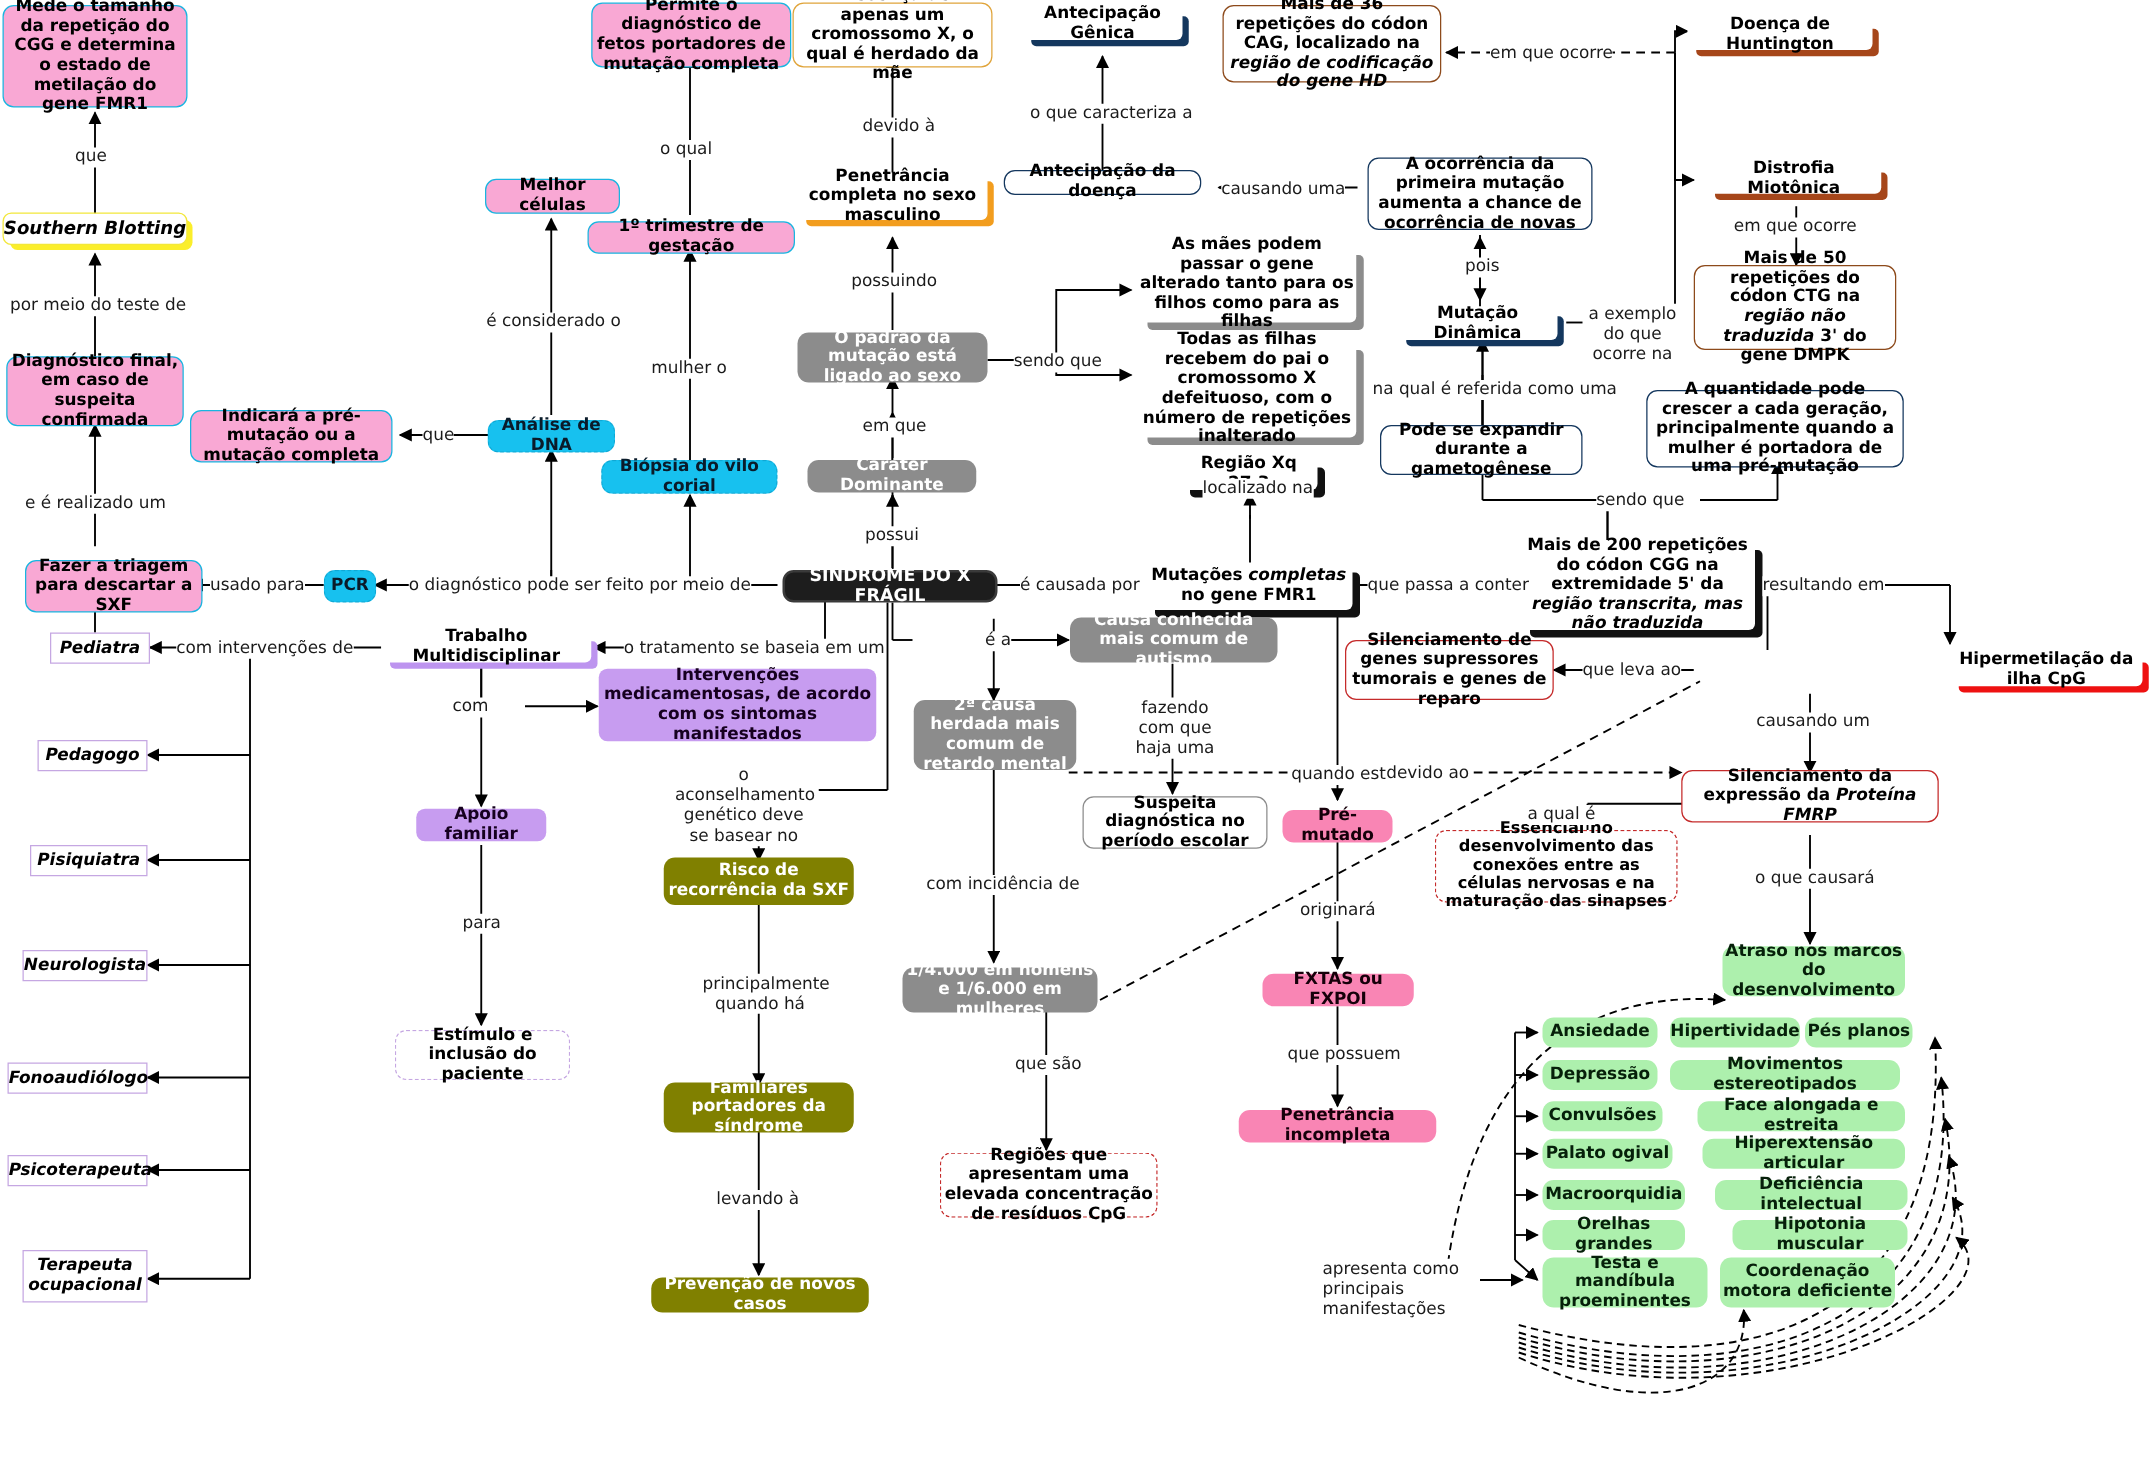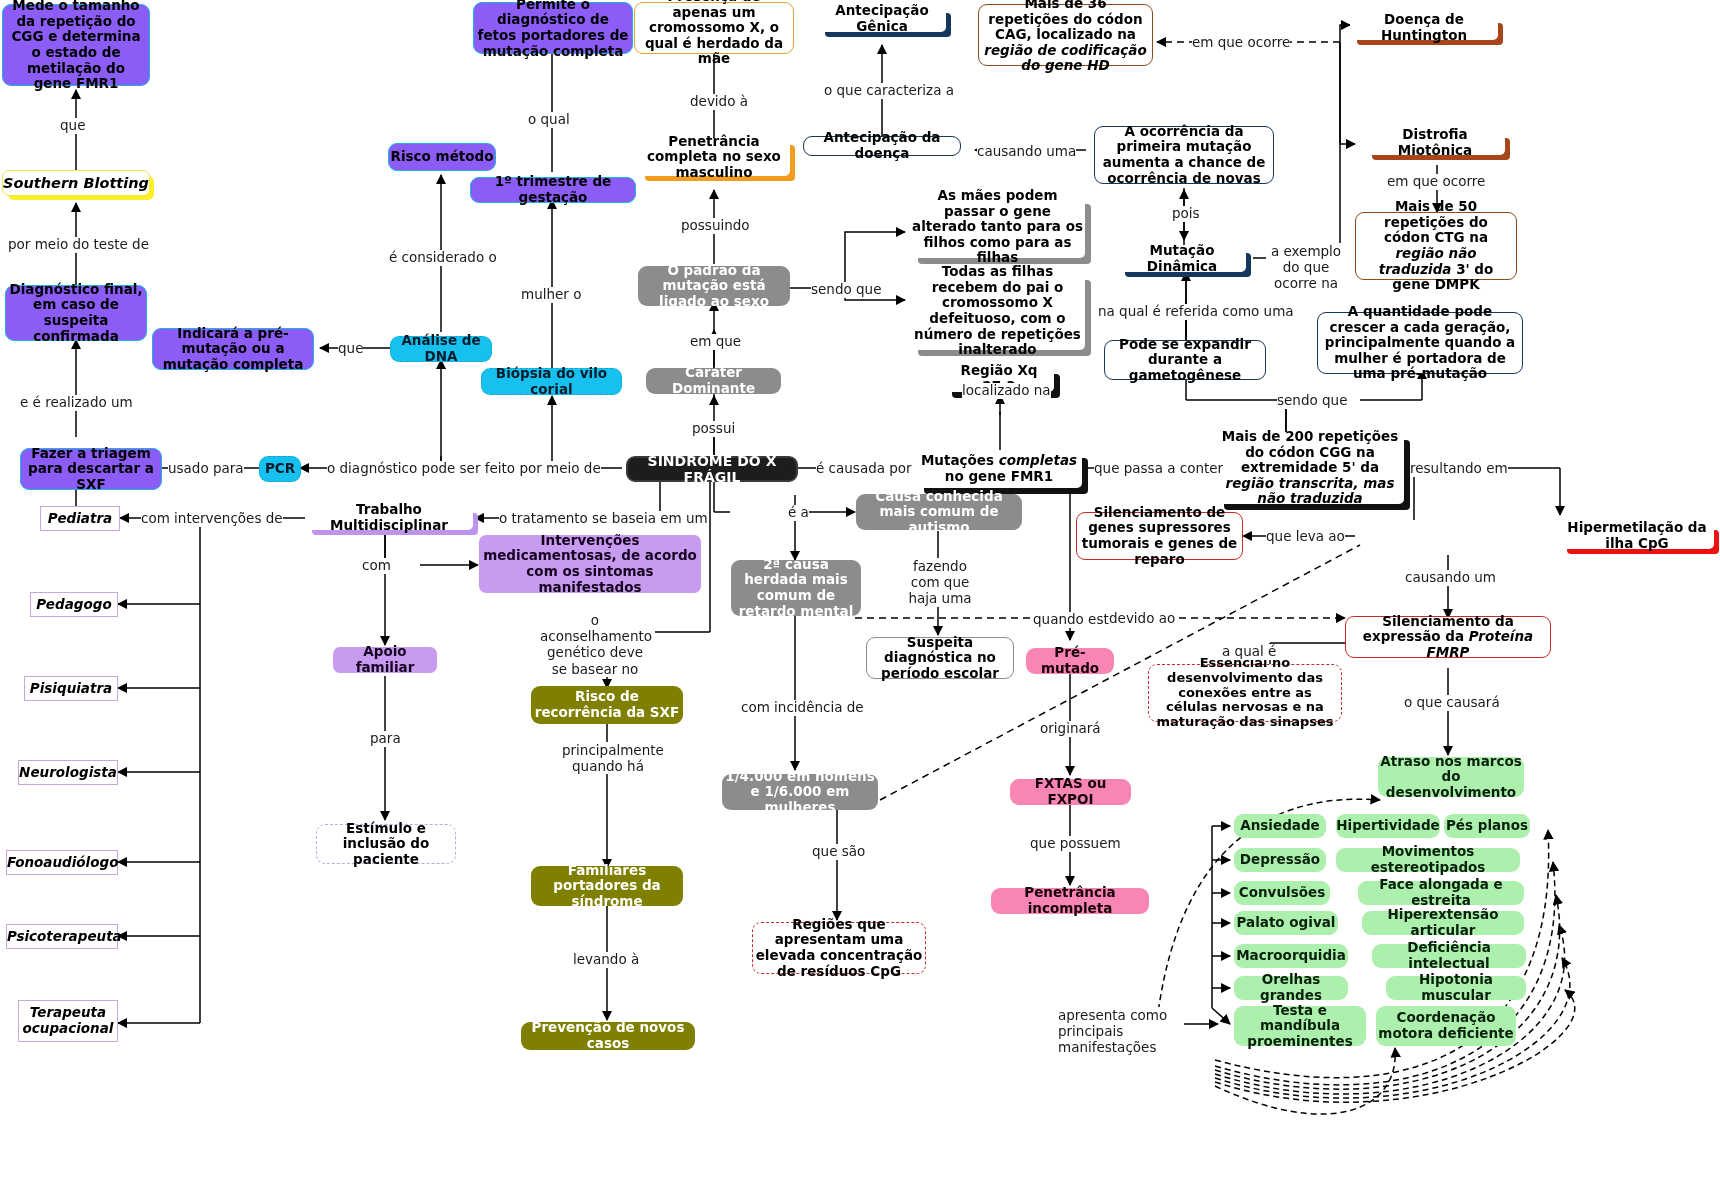--- a/index.html
+++ b/index.html
@@ -6,21 +6,21 @@
   html,body{margin:0;padding:0;background:#ffffff;}
   body{font-family:"DejaVu Sans","Liberation Sans",sans-serif;}
   #canvas{position:relative;width:1720px;height:1183px;background:#fff;overflow:hidden;}
   svg.edges{position:absolute;left:0;top:0;width:1720px;height:1183px;pointer-events:none;}
 
   .node{position:absolute;box-sizing:border-box;display:flex;align-items:center;justify-content:center;
         text-align:center;font-weight:bold;line-height:1.15;z-index:5;}
   .node span{display:block;width:100%;}
 
   
-  .n-cyan{background:#8b5cf6;border:1.6px solid #19b5e0;border-radius:9px;color:#000;}
+  .n-cyan{background:#f9a8d4;border:1.6px solid #19b5e0;border-radius:9px;color:#000;}
   .n-yellowbar{background:#ffffff;border:1.6px solid #f2e73a;border-radius:7px;color:#000;
                box-shadow:5px 5px 0 -1px #fbee2b;font-style:italic;}
   .n-cyanfill{background:#17c1ef;border:1.6px dashed #10a8d4;border-radius:9px;color:#0a1b2a;}
   .n-orangebar{background:#ffffff;border:1.6px solid #ffffff;border-radius:5px;color:#000;
                box-shadow:6px 6px 0 -1px #f29d1e;}
   .n-orange{background:#ffffff;border:1.6px solid #e0a43a;border-radius:9px;color:#000;}
   .n-navybar{background:#ffffff;border-radius:5px;color:#000;box-shadow:6px 6px 0 -1px #14375e;}
   .n-navy{background:#ffffff;border:1.6px solid #14375e;border-radius:9px;color:#000;}
   .n-brownbox{background:#ffffff;border:1.6px solid #8d4a1b;border-radius:9px;color:#000;}
   .n-brownbar{background:#ffffff;border-radius:5px;color:#000;box-shadow:6px 6px 0 -1px #a6461a;}
@@ -226,21 +226,21 @@
 
 <div class="node n-cyanfill" style="left:259px;top:456px;width:42px;height:26px;font-size:13.5px;">
   <span>PCR</span>
     </div>
 
 <div class="node n-cyanfill" style="left:390px;top:336px;width:102px;height:26px;font-size:13.5px;">
   <span>Análise de DNA</span>
     </div>
 
 <div class="node n-cyan" style="left:388px;top:143px;width:108px;height:28px;font-size:13.5px;">
-  <span>Risco método</span>
+  <span>Melhor células</span>
     </div>
 
 <div class="node n-cyan" style="left:470px;top:177px;width:166px;height:26px;font-size:13.5px;">
   <span>1º trimestre de gestação</span>
     </div>
 
 <div class="node n-cyanfill" style="left:481px;top:368px;width:141px;height:27px;font-size:13.5px;">
   <span>Biópsia do vilo corial</span>
     </div>
 
@@ -511,17 +511,17 @@
 <div class="lbl" style="left:1030px;top:836px;">que possuem</div>
 <div class="lbl" style="left:788px;top:505px;">é a</div>
 <div class="lbl multi" style="left:898px;top:558px;width:84px;line-height:1.2;">fazendo com que haja uma</div>
 <div class="lbl" style="left:741px;top:700px;">com incidência de</div>
 <div class="lbl" style="left:812px;top:844px;">que são</div>
 <div class="lbl" style="left:499px;top:511px;">o tratamento se baseia em um</div>
 <div class="lbl" style="left:141px;top:511px;">com intervenções de</div>
 <div class="lbl" style="left:362px;top:558px;">com</div>
 <div class="lbl" style="left:370px;top:731px;">para</div>
 <div class="lbl multi" style="left:540px;top:612px;width:110px;line-height:1.2;">o aconselhamento genético deve se basear no</div>
-<div class="lbl multi" style="left:562px;top:742px;width:92px;line-height:1.2;">principalmente quando há</div>
+<div class="lbl multi" style="left:562px;top:779px;width:92px;line-height:1.2;">principalmente quando há</div>
 <div class="lbl" style="left:573px;top:952px;">levando à</div>
 <div class="lbl multi" style="left:1058px;top:1007px;width:126px;line-height:1.2;text-align:left;">apresenta como principais manifestações</div>
 
 </div>
 
 </body></html>

